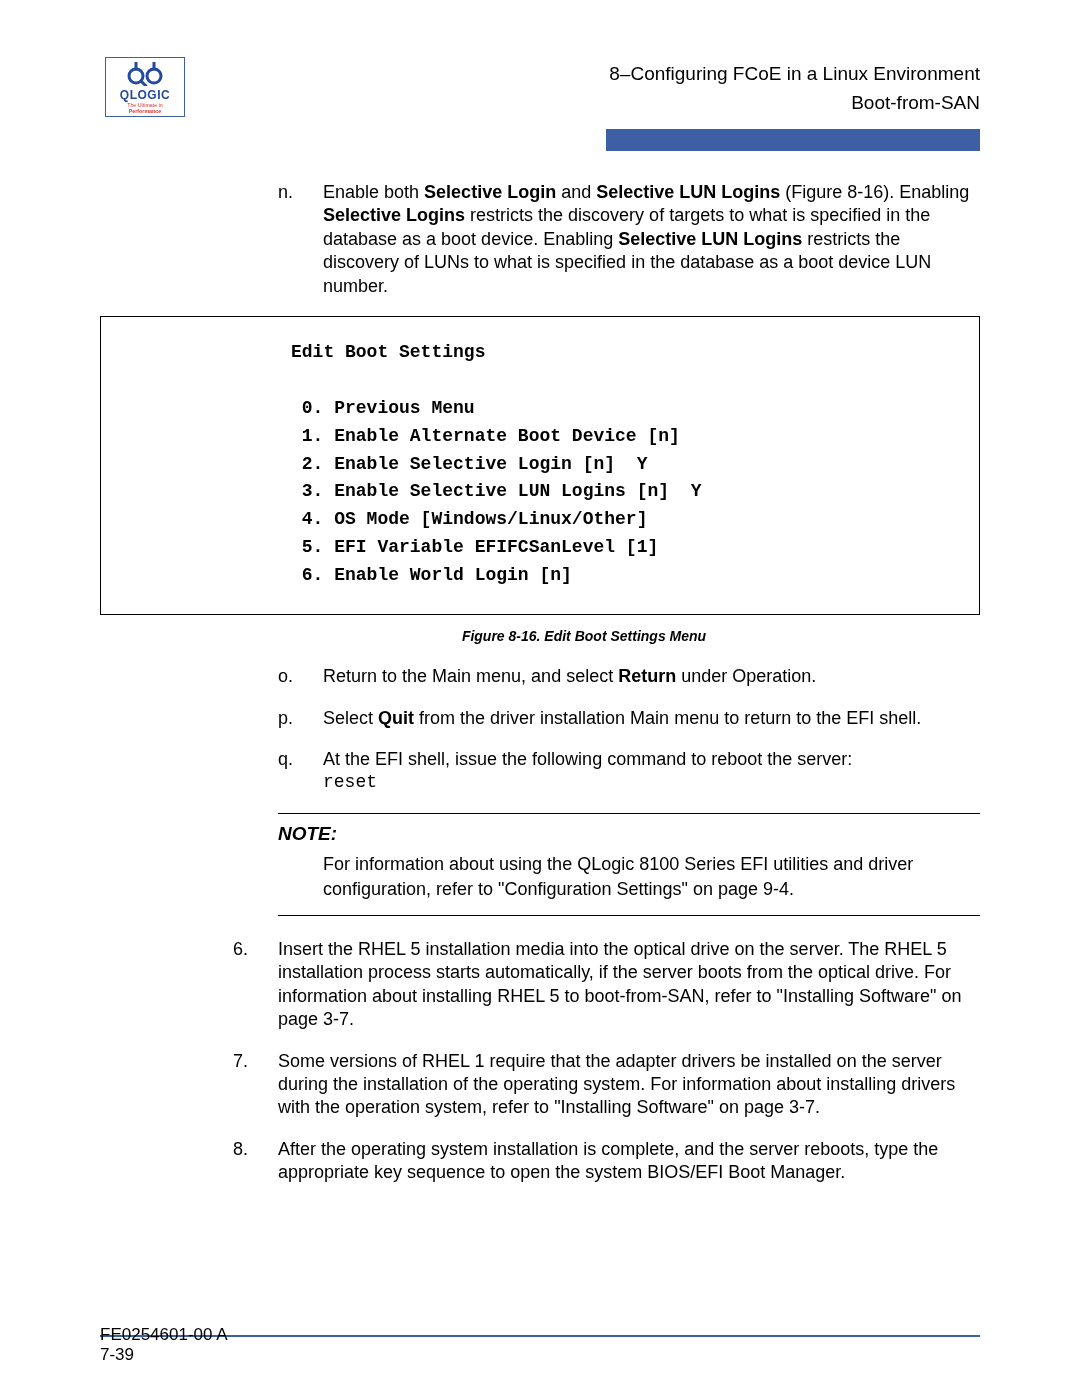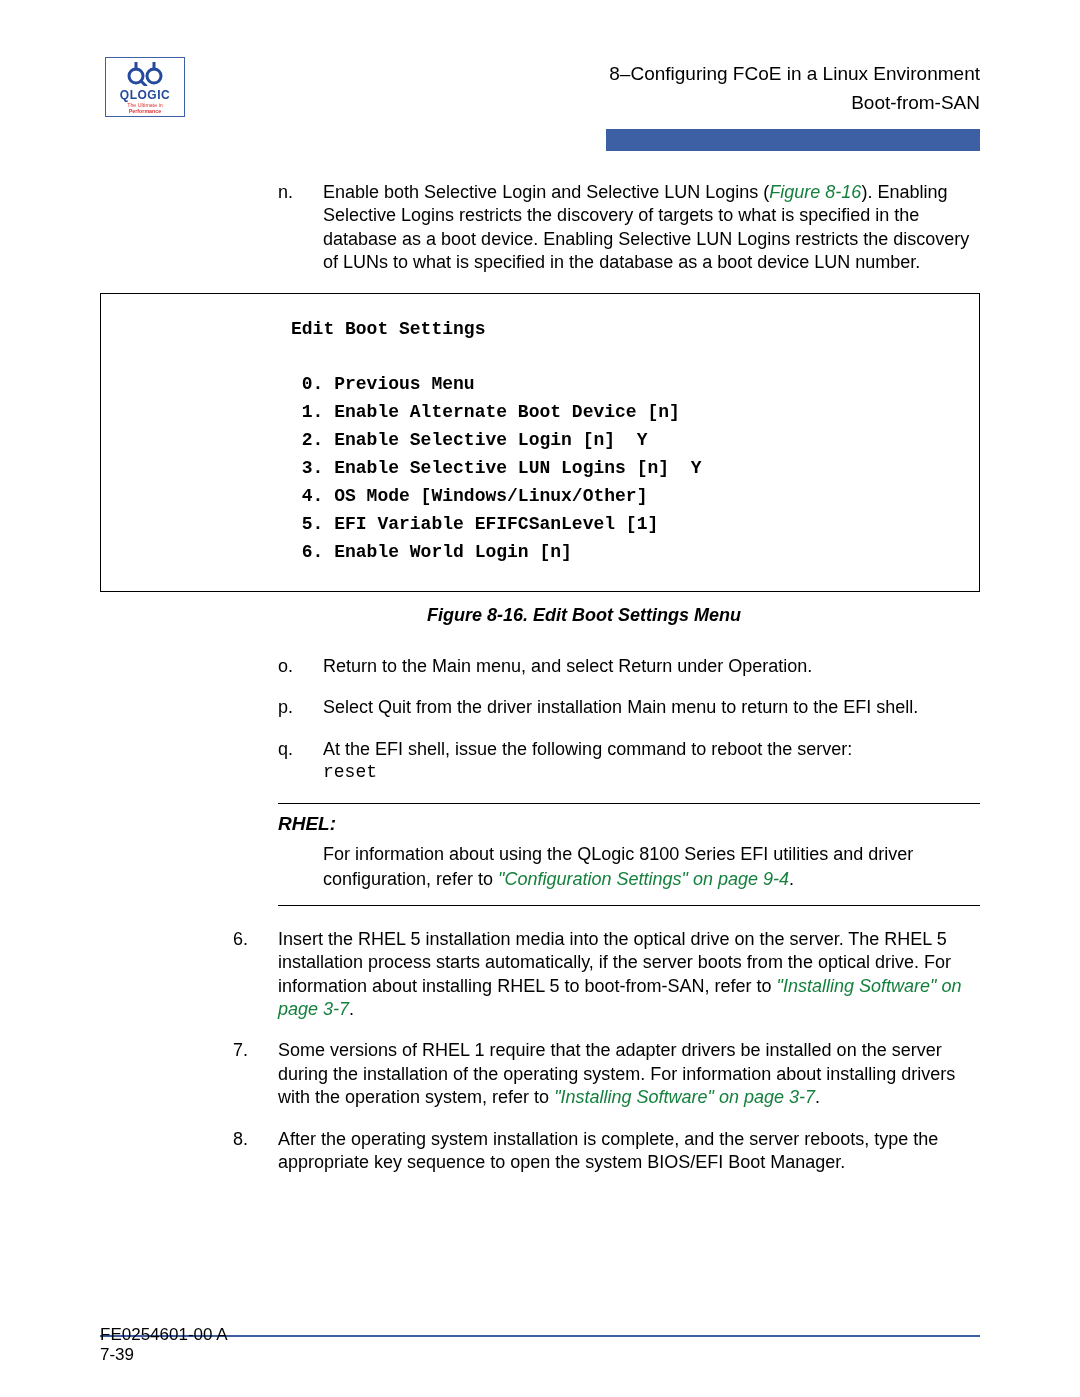--- a/index.html
+++ b/index.html
@@ -64,39 +64,39 @@
   }
   .list-item, .sub-item {
     display: flex;
     margin-bottom: 18px;
   }
   .marker {
     width: 45px;
     flex-shrink: 0;
   }
   .item-body { flex: 1; }
-  .bold { font-weight: normal; margin-top: 24px; }
-  .link { color: #15803d; text-decoration: none; font-style: italic; }
+  .bold { font-weight: bold; margin-top: 24px; }
+  .link { color: #000000; text-decoration: none; }
   .sub-indent { padding-left: 45px; }
   .code-box {
     border: 1px solid #000;
     margin: 6px 0 12px -133px;
     padding: 22px 0 24px 190px;
     font-family: "Courier New", monospace;
     font-size: 18px;
     line-height: 1.55;
     white-space: pre;
     font-weight: bold;
   }
   .fig-caption {
     text-align: center;
     font-style: italic;
     font-weight: bold;
-    font-size: 18px;
-    margin-bottom: 28px;
+    font-size: 14px;
+    margin-bottom: 20px;
     padding-right: 45px;
   }
   .cmd {
     font-family: "Courier New", monospace;
   }
   .note-sep {
     border-top: 1px solid #000;
     margin: 18px 0 8px 45px;
   }
   .note-heading {
@@ -196,21 +196,21 @@
       <div class="sub-item">
         <div class="marker">q.</div>
         <div class="item-body">
           <div>At the EFI shell, issue the following command to reboot the server:</div>
           <div class="cmd">reset</div>
         </div>
       </div>
     </div>
 
     <div class="note-sep"></div>
-    <div class="note-heading">RHEL:</div>
+    <div class="note-heading">NOTE:</div>
     <div class="note-body">
       <span>For information about using the QLogic 8100 Series EFI utilities and driver configuration, refer to </span><a href="#" class="link">"Configuration Settings" on page 9-4</a><span>.</span>
     </div>
     <div class="note-sep" style="margin-top:14px;margin-bottom:22px"></div>
 
     <div class="list-item">
       <div class="marker">6.</div>
       <div class="item-body">
         <span>Insert the RHEL 5 installation media into the optical drive on the server. The RHEL 5 installation process starts automatically, if the server boots from the optical drive. For information about installing RHEL 5 to boot-from-SAN, refer to </span><a href="#" class="link">"Installing Software" on page 3-7</a><span>.</span>
       </div>

